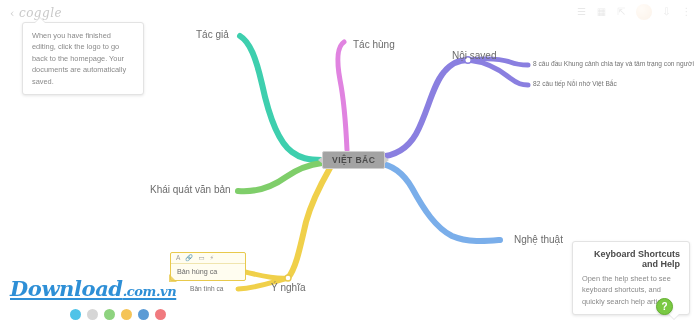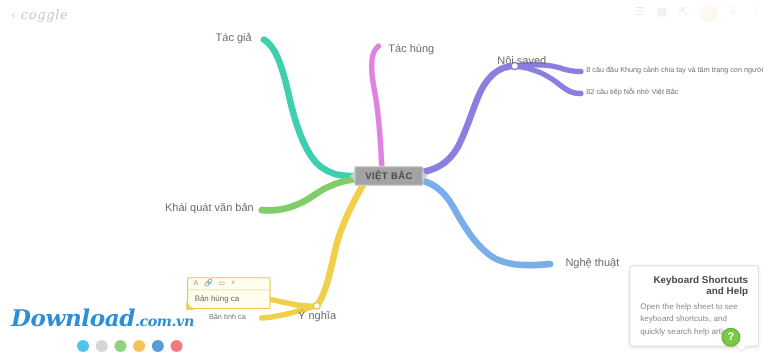--- a/index.html
+++ b/index.html
@@ -103,20 +103,21 @@
   #edit-node .resize{
     position:absolute;left:-2px;bottom:-2px;width:8px;height:8px;
   }
 
   
   #watermark{
     position:absolute;left:10px;top:276px;
     font-family:"DejaVu Serif","Liberation Serif",serif;
     font-style:italic;font-weight:bold;font-size:21px;color:#2e8fd6;
     letter-spacing:-.4px;
+    text-decoration:underline;
   }
   #watermark .suffix{font-size:13px;}
   #dots{position:absolute;left:70px;top:309px;display:flex;gap:6px;}
   #dots i{width:11px;height:11px;border-radius:50%;display:block;}
 
   
   #help-btn{
     position:absolute;left:656px;top:298px;width:17px;height:17px;
     border-radius:50%;background:#7ac943;border:1px solid #63b02f;
     color:#fff;font-size:10px;font-weight:bold;
@@ -162,20 +163,24 @@
 
   <div id="toolbar">
     <span class="tb">☰</span>
     <span class="tb">▦</span>
     <span class="tb">⇱</span>
     <span class="avatar"></span>
     <span class="tb">⇩</span>
     <span class="tb">⋮</span>
   </div>
 
+  <div class="tip" id="tip-logo">
+    <span class="tip-arrow"></span>
+    <p>When you have finished editing, click the logo to go back to the homepage. Your documents are automatically saved.</p>
+  </div>
 
   <div id="central">
     <span class="hand"></span>
     <span>VIỆT BẮC</span>
     <span class="hand r"></span>
   </div>
 
   <div class="lbl" style="left:196px;top:30px;">Tác giả</div>
   <div class="lbl" style="left:353px;top:40px;">Tác hùng</div>
   <div class="lbl" style="left:452px;top:51px;">Nội saved</div>

